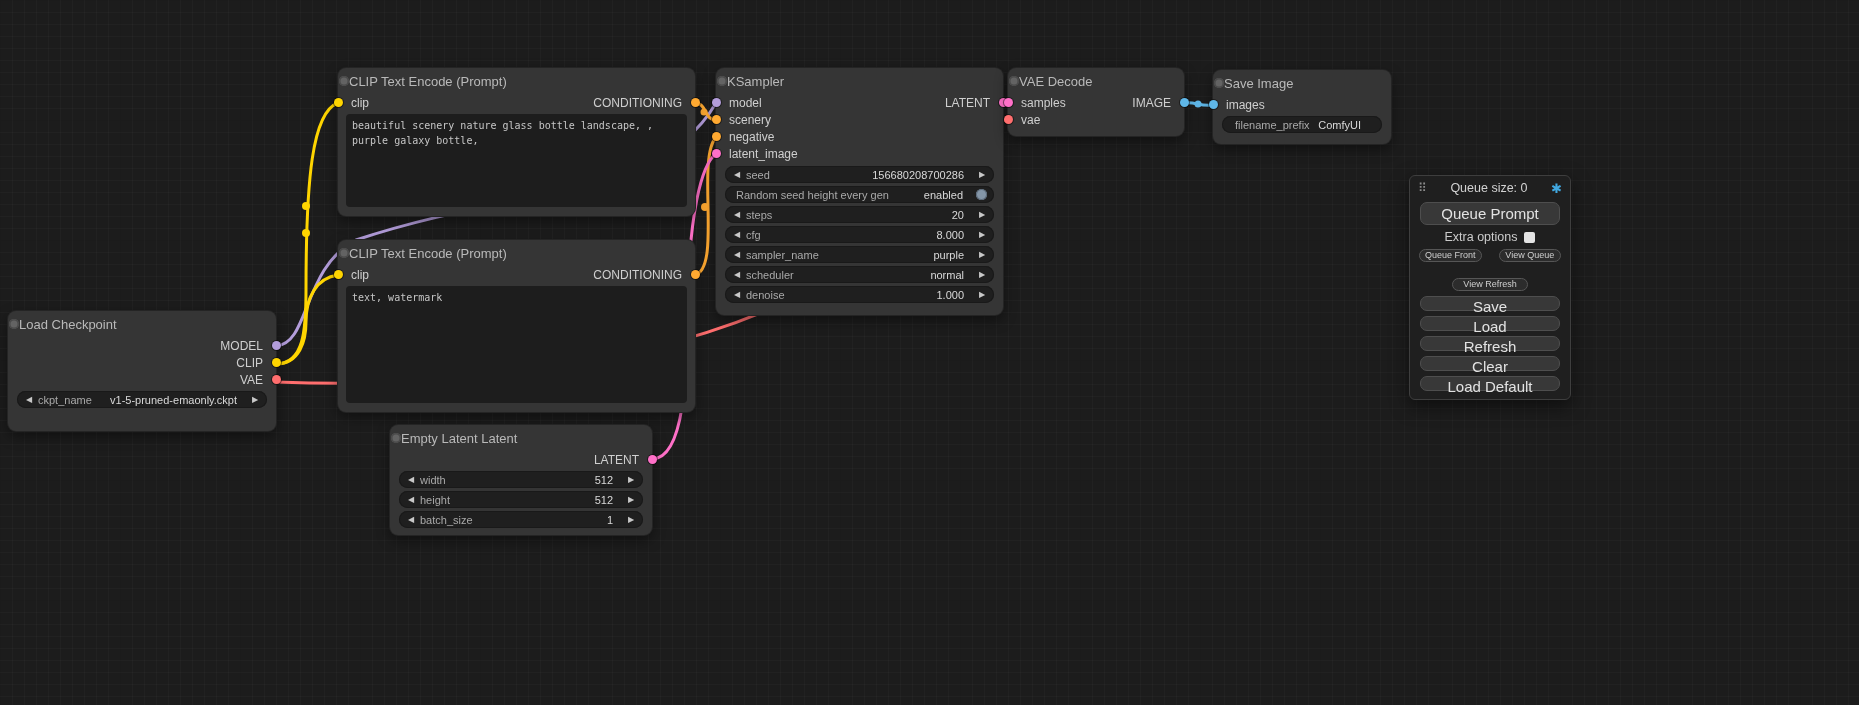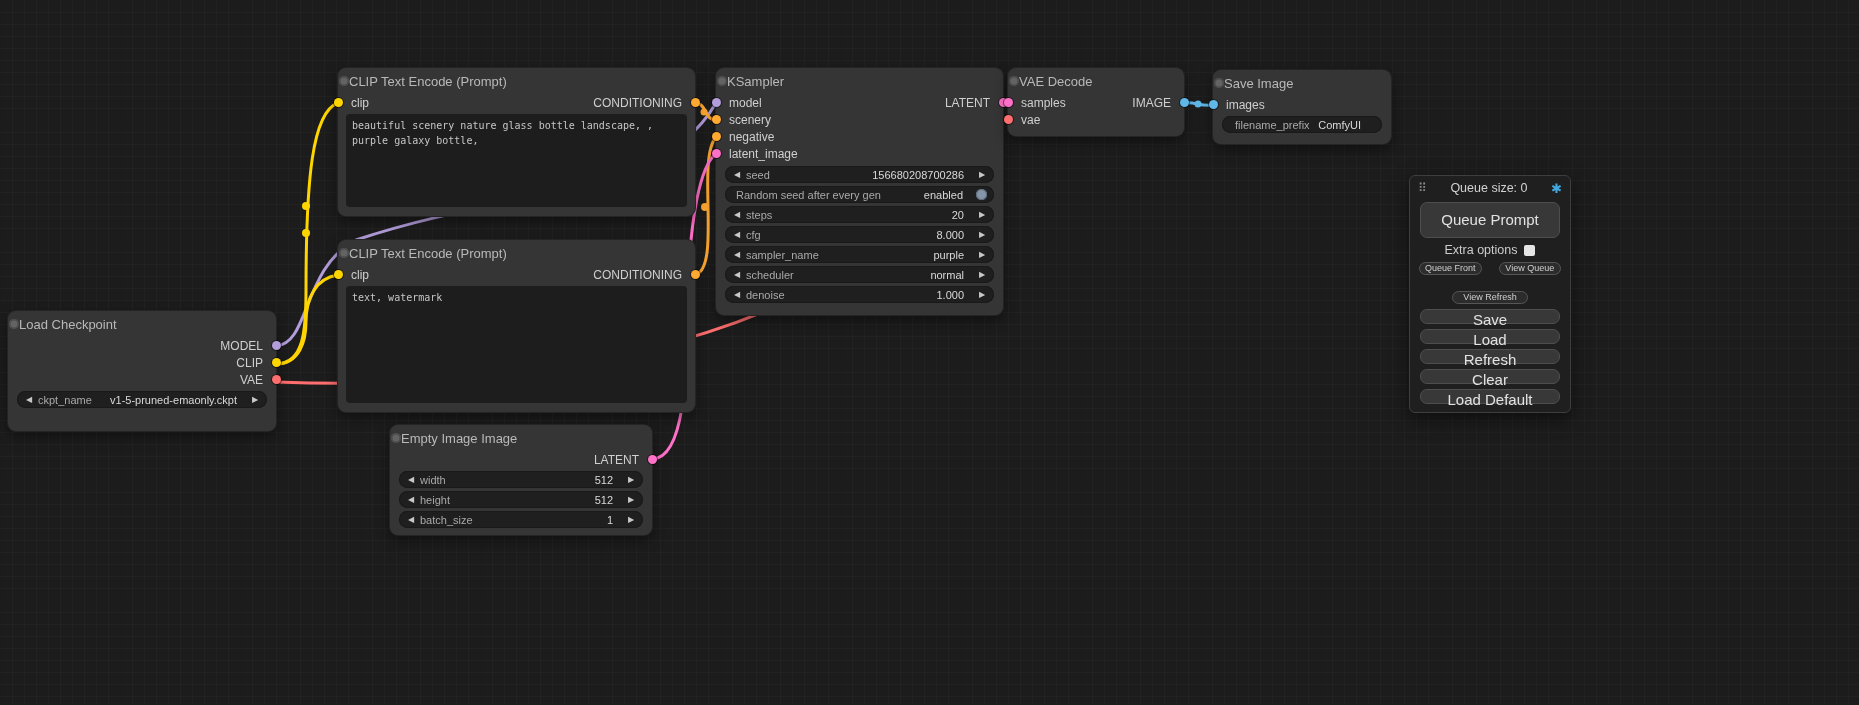--- a/index.html
+++ b/index.html
@@ -58,21 +58,21 @@
     background: #1f1f1f; border: 1px solid #3e3e3e; border-radius: 6px;
     box-shadow: 0 6px 18px rgba(0,0,0,0.5); padding-bottom: 8px; }
   .qp-header { height: 24px; display: flex; align-items: center; padding: 0 8px; }
   .drag-handle { color: #8b8b8b; font-size: 12px; cursor: grab; }
   .qp-title { flex: 1; text-align: center; color: #d2d2d2; font-size: 12.5px; }
   .gear { color: var(--c-accent_gear); font-size: 13px; cursor: pointer; }
   .qp-btn { display: block; width: calc(100% - 20px); margin: 5px 10px 0;
     background: #383838; border: 1px solid #4e4e4e; border-radius: 7px;
     color: #e2e2e2; font-size: 15px; height: 15px; line-height: 20px; text-align: center;
     font-family: "Liberation Sans", sans-serif; cursor: pointer; }
-  .qp-btn.big { height: 36px; margin-top: 2px; }
+  .qp-btn.big { height: 23px; margin-top: 2px; }
   .qp-extra { height: 18px; display: flex; align-items: center; justify-content: center;
     gap: 7px; color: #cccccc; font-size: 12.5px; margin-top: 3px; }
   .checkbox { width: 11px; height: 11px; background: #e4e4e4; border-radius: 2px;
     display: inline-block; cursor: pointer; }
   .qp-row { display: flex; gap: 17px; margin: 3px 9px 16px; }
   .qp-btn.small { flex: 1; width: auto; margin: 0; height: 13px; font-size: 9px;
     line-height: 11px; border-radius: 7px; background: #2c2c2c; border-color: #565656;
     color: #cfcfcf; }
   .qp-btn.small.center { display: block; width: 76px; margin: 4px auto 0; flex: none; }
 </style>
@@ -149,21 +149,21 @@
       <span class="slot-label">clip</span>
       <span class="slot-label right">CONDITIONING</span>
       <span class="port out" style="background:var(--c-conditioning)"></span>
     </div>
     <textarea class="node-text" style="height: 117px;">text, watermark</textarea>
   </div>
 
   <div class="node" style="left:390px;top:425px;width:262px;height:110px">
     <div class="node-header">
       <span class="title-dot"></span>
-      <span class="node-title">Empty Image Image</span>
+      <span class="node-title">Empty Latent Latent</span>
     </div>
     <div class="slot out">
       <span class="slot-label">LATENT</span>
       <span class="port out" style="background:var(--c-latent)"></span>
     </div>
     <div class="widget">
       <span class="arrow">◀</span>
       <span class="wlabel">width</span>
       <span class="wvalue">512</span>
       <span class="arrow">▶</span>
@@ -209,21 +209,21 @@
         <span class="port out" style="background:var(--c-latent)"></span>
       </div>
     </div>
     <div class="widget" style="margin-top:4px">
       <span class="arrow">◀</span>
       <span class="wlabel">seed</span>
       <span class="wvalue">156680208700286</span>
       <span class="arrow">▶</span>
     </div>
     <div class="widget">
-      <span class="wlabel">Random seed after every gen</span>
+      <span class="wlabel">Random seed height every gen</span>
       <span class="wvalue">enabled</span>
       <span class="toggle-dot"></span>
     </div>
     <div class="widget">
       <span class="arrow">◀</span>
       <span class="wlabel">steps</span>
       <span class="wvalue">20</span>
       <span class="arrow">▶</span>
     </div>
     <div class="widget">

